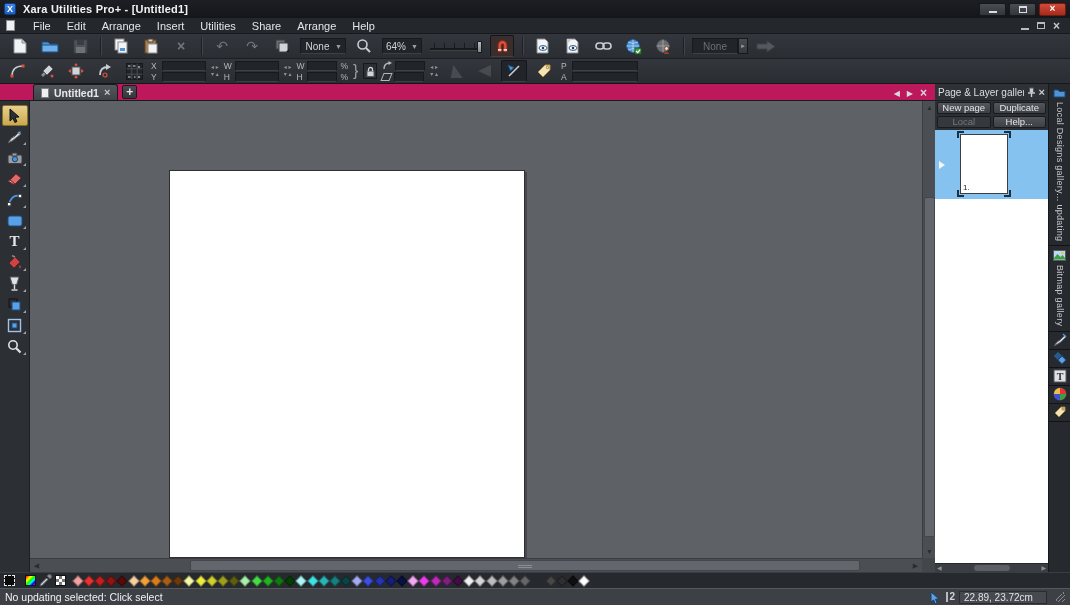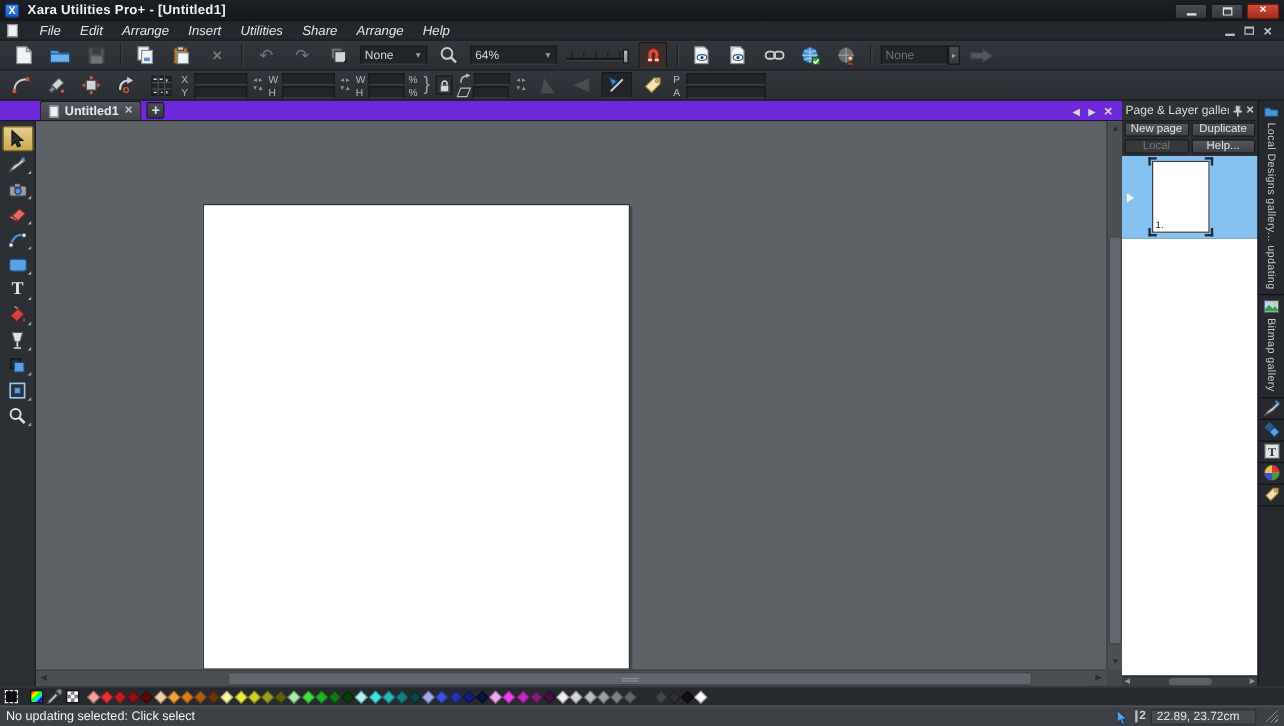--- a/index.html
+++ b/index.html
@@ -21,40 +21,40 @@
   .win-btn { width:27px; height:13px; border-radius:2px; background:linear-gradient(#4a4d53,#33363b);
     border:1px solid #17191c; display:flex; align-items:center; justify-content:center; }
   .win-btn.close { background:linear-gradient(#d14a38,#a32b1c); border-color:#6e1b10; }
   .glyph-min { width:8px; height:2px; background:#dcdee2; margin-top:5px; }
   .glyph-max { width:8px; height:7px; border:1px solid #dcdee2; border-top-width:2px; }
   .glyph-x { color:#fff; font-size:10px; font-weight:bold; line-height:10px; }
   
   .menubar { position:absolute; left:0; top:18px; width:1070px; height:16px;
     background:#24272c; border-bottom:1px solid #17191c; display:flex; align-items:center; padding:0 6px; }
   .mdi-doc { width:9px; height:11px; background:#f0f0f0; border:1px solid #8a8d92; margin-right:10px; }
-  .menu-item { color:#e4e5e8; font-size:11px; padding:2px 8px; cursor:default;font-style:italic; }
+  .menu-item { color:#e4e5e8; font-size:11px; padding:2px 8px; cursor:default; }
   .mdi-ctrls { margin-left:auto; display:flex; align-items:center; gap:8px; padding-right:4px; }
   .mdi-min { width:8px; height:2px; background:#b8bbc0; margin-top:6px; }
   .mdi-restore { width:8px; height:7px; border:1px solid #b8bbc0; border-top-width:2px; position:relative; }
   .mdi-x { color:#c4c7cc; font-size:12px; font-weight:bold; line-height:10px; }
   
   .toolbar1 { position:absolute; left:0; top:34px; width:1070px; height:25px;
     background:linear-gradient(#33363c,#2a2d32); border-bottom:1px solid #1d1f23;
     display:flex; align-items:center; gap:6px; padding:0 8px; }
   .toolbar2 { position:absolute; left:0; top:59px; width:1070px; height:25px;
     background:linear-gradient(#33363c,#2a2d32); border-bottom:1px solid #15171a;
     display:flex; align-items:center; gap:5px; padding:0 6px; }
   .tb-icon { width:24px; height:21px; display:flex; align-items:center; justify-content:center; border-radius:2px; }
   .dis { opacity:.42; }
   .uglyph { font-size:14px; color:#cfd2d7; line-height:14px; }
   .combo { height:16px; background:#212428; border:1px solid #17191c; border-bottom-color:#3d4045;
     display:flex; align-items:center; color:#d2d4d8; font-size:10px; padding:0 3px; }
   .combo .cval { flex:1; }
   .combo .arr { font-size:7px; color:#9a9da2; margin-left:4px; }
-  .combo.w52 { width:56px; } .combo.w56 { width:72px; }
+  .combo.w52 { width:46px;text-align:center; } .combo.w56 { width:40px; }
   .combo.disabled { color:#6d7075; }
   .slider { width:52px; height:14px; position:relative; margin:0 2px; }
   .slider .track { position:absolute; left:0; right:0; top:9px; height:2px; background:#17191c; box-shadow:0 1px 0 #3d4045; }
   .slider .tick { position:absolute; top:4px; width:1px; height:5px; background:#17191c; }
   .slider .handle { position:absolute; top:2px; right:0; width:5px; height:12px; background:linear-gradient(#b8bbc0,#84878c);
     border:1px solid #17191c; border-radius:1px; }
   .magnet-btn { width:24px; height:22px; background:#3a2e2c; border:1px solid #14161a; border-bottom-color:#4a3d3a;
     border-radius:2px; display:flex; align-items:center; justify-content:center; }
   .field-spin { display:flex; align-items:center; }
   .spin-btn { width:10px; height:16px; background:linear-gradient(#4a4d53,#35383d); border:1px solid #17191c;
@@ -69,21 +69,21 @@
   .pct { font-size:8.5px; color:#b4b7bc; }
   .bracket { font-size:16px; color:#9a9da2; line-height:14px; }
   .lockbox { width:14px; height:16px; background:#2b2e33; border:1px solid #17191c; display:flex; align-items:center; justify-content:center; }
   .skew-box { width:9px; height:8px; border:1px solid #b4b7bc; transform:skewX(-22deg); }
   .tri { width:0; height:0; }
   .tri-flip1 { border-left:6px solid transparent; border-right:6px solid transparent; border-bottom:13px solid #6b6e73; transform:skewX(14deg); }
   .tri-flip2 { border-top:6px solid transparent; border-bottom:6px solid transparent; border-right:13px solid #6b6e73; }
   .pressed-btn { width:26px; height:22px; background:#212428; border:1px solid #15171a; border-bottom-color:#3d4045;
     border-radius:2px; display:flex; align-items:center; justify-content:center; }
   
-  .tabbar { position:absolute; left:0; top:84px; width:935px; height:17px; background:#6d28d9;
+  .tabbar { position:absolute; left:0; top:84px; width:935px; height:17px; background:#be185d;
     border-bottom:1px solid #191b1e; display:flex; align-items:flex-end; }
   .doc-tab { margin-left:33px; height:16px; background:linear-gradient(#53565c,#3f4247);
     border:1px solid #191b1e; border-bottom:none; border-radius:3px 3px 0 0;
     display:flex; align-items:center; gap:5px; padding:0 7px; }
   .doc-tab .ticon { width:8px; height:10px; background:#f0f0f0; border:1px solid #7d8085; }
   .doc-tab .tlabel { color:#e8e9eb; font-size:10.5px; font-weight:bold; }
   .doc-tab .tclose { color:#c4c7cc; font-size:11px; font-weight:bold; line-height:9px; }
   .newtab-btn { width:15px; height:14px; margin-left:4px; margin-bottom:1px; background:linear-gradient(#4a4d53,#33363b);
     border:1px solid #191b1e; border-radius:2px; color:#e0e2e5; font-size:12px; font-weight:bold;
     display:flex; align-items:center; justify-content:center; line-height:10px; }

